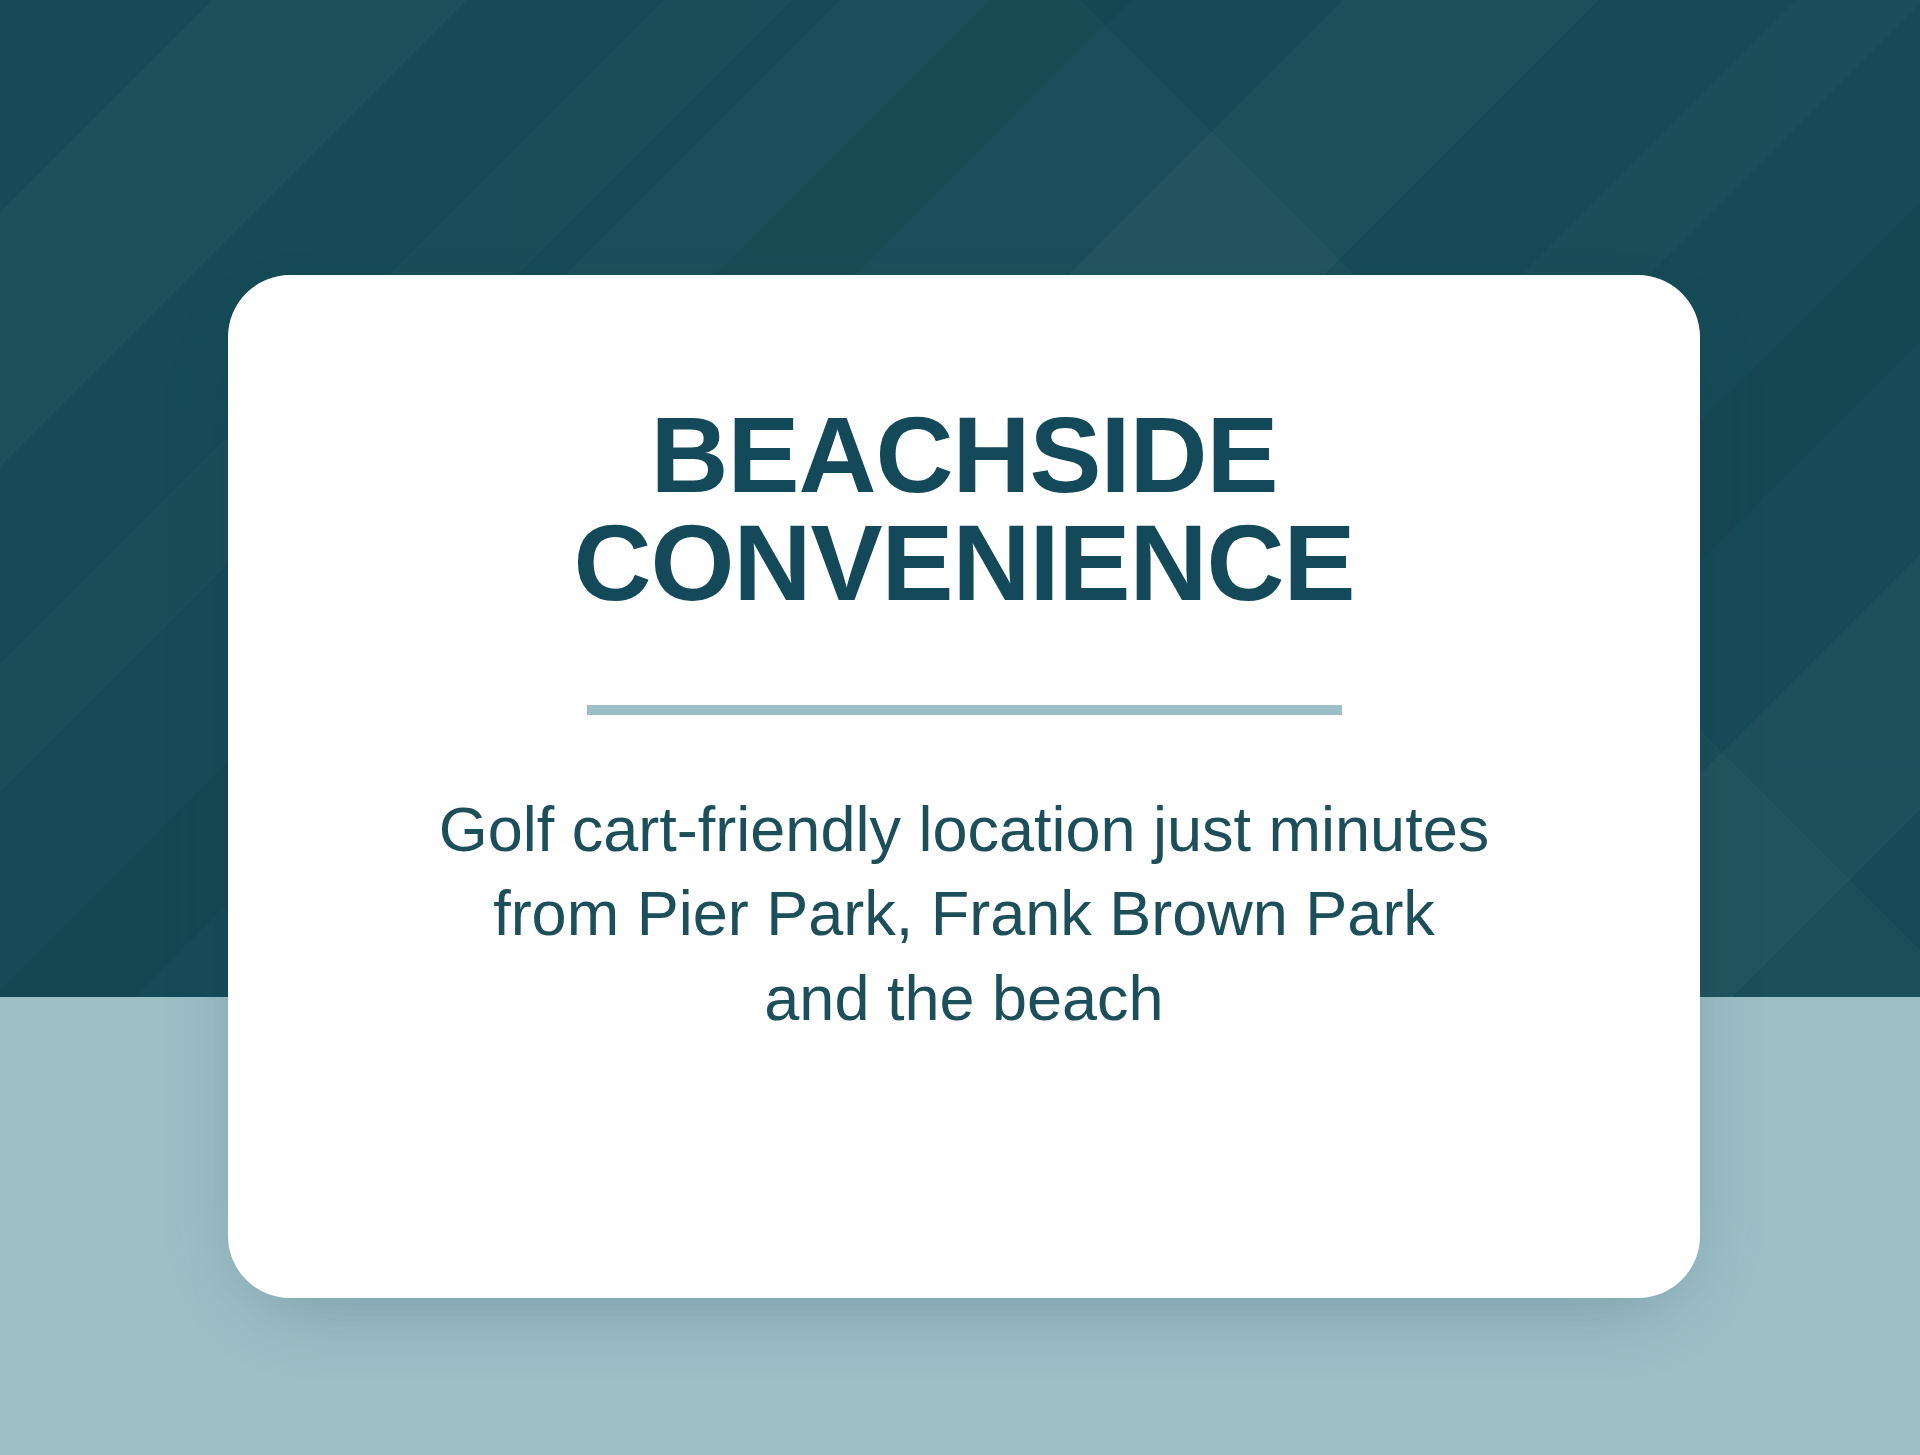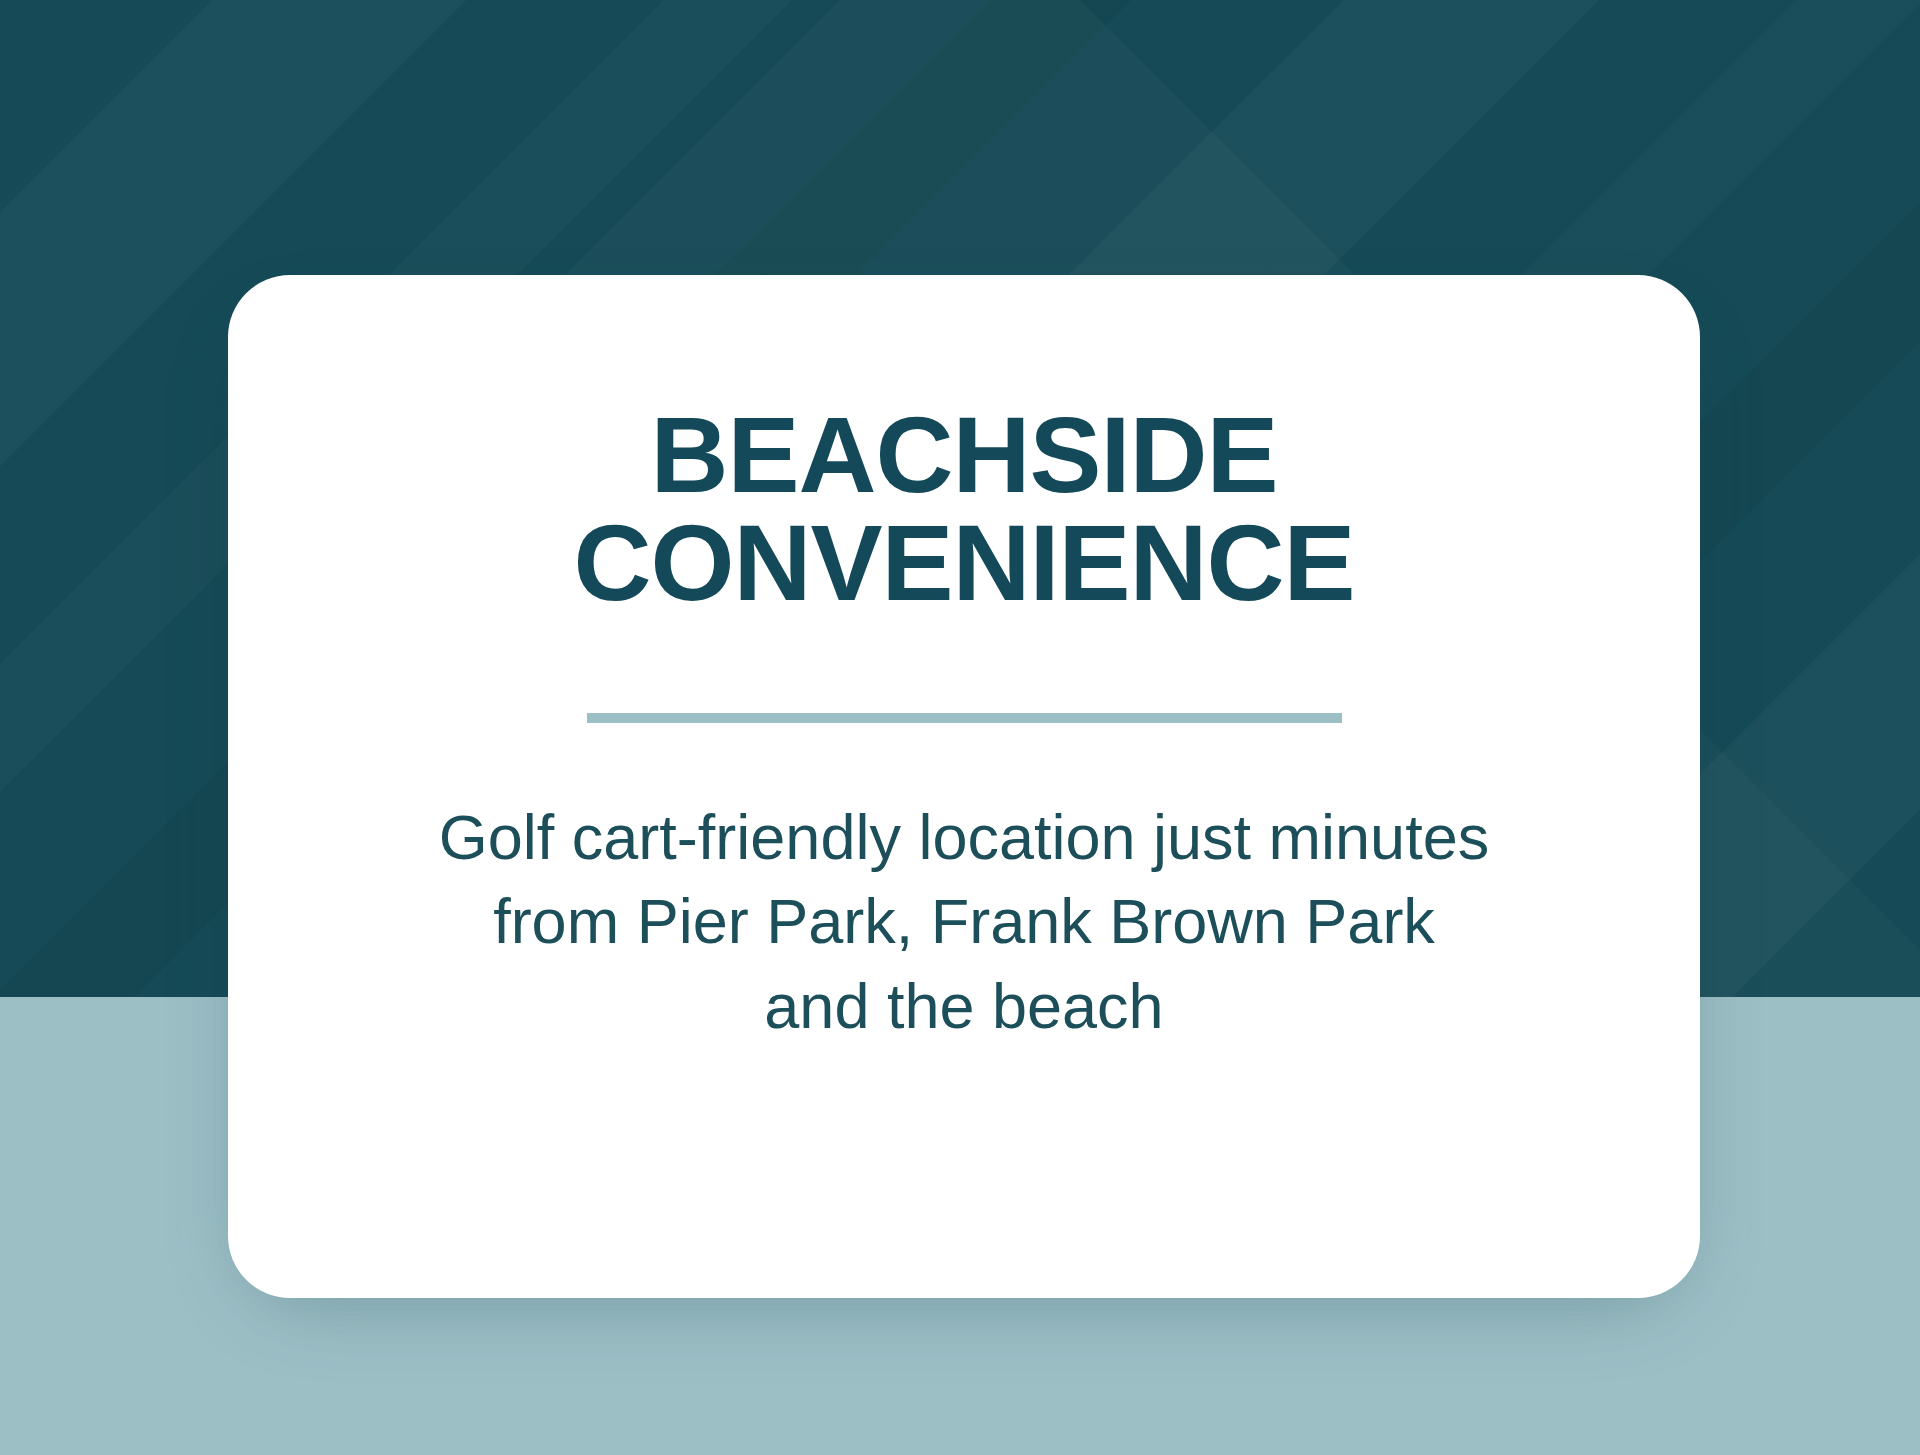--- a/index.html
+++ b/index.html
@@ -102,21 +102,21 @@
     height: 1023px;
     background: #ffffff;
     border-radius: 62px;
     box-sizing: border-box;
     display: flex;
     flex-direction: column;
     align-items: center;
   }
 
   .card-title {
-    margin: 8px;
+    margin: 0;
     padding: 0;
     width: 1240px;
     text-align: center;
     color: #14495a;
     font-family: "Liberation Sans", sans-serif;
     font-weight: 700;
     font-size: 108px;
     line-height: 1.0;
     letter-spacing: -1px;
     margin-top: 126px;

